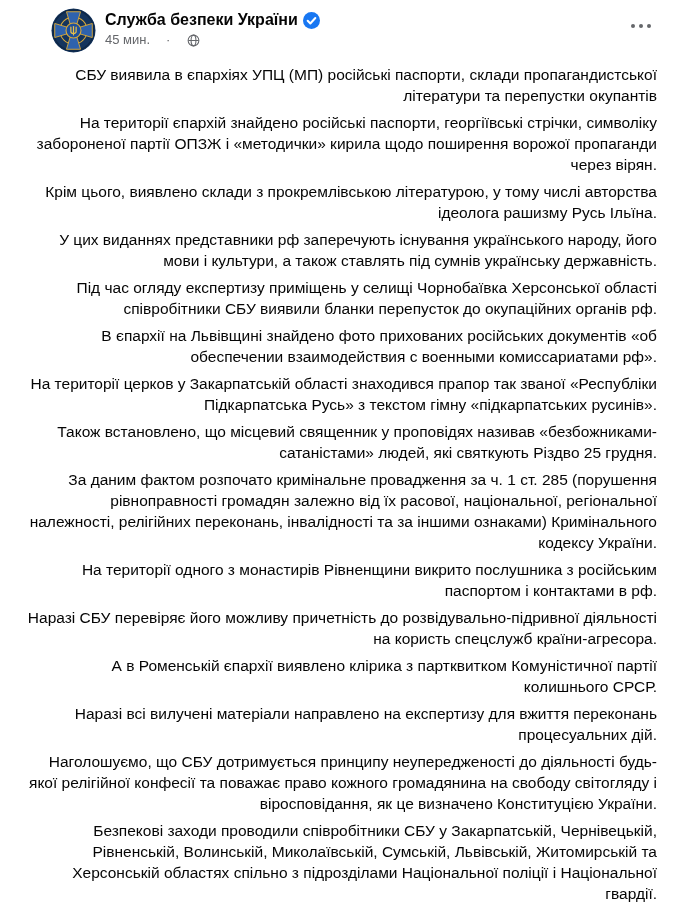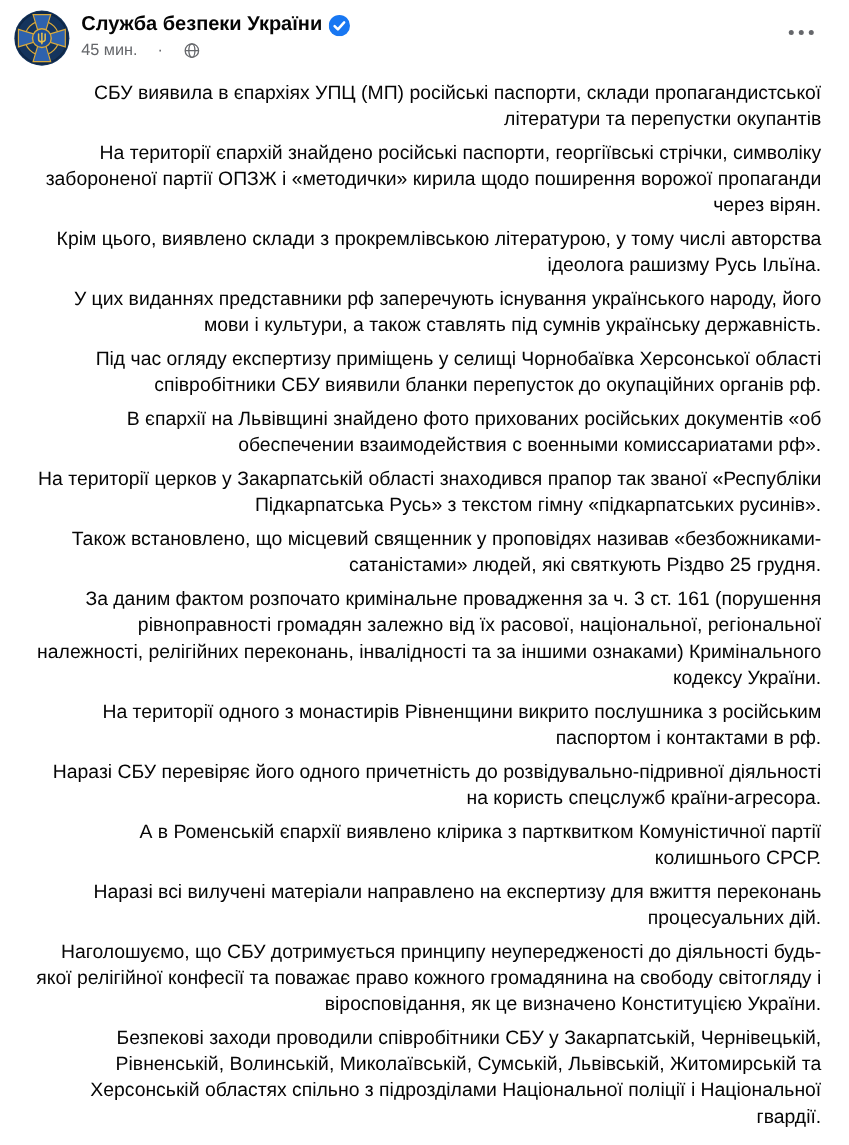--- a/index.html
+++ b/index.html
@@ -19,20 +19,21 @@
     width: 100%;
     height: 100%;
     background: #ffffff;
     position: relative;
   }
   
   .post-header {
     display: flex;
     align-items: flex-start;
     padding: 8px 16px 6px 11px;
+    margin-left: 40px;
   }
   .avatar {
     width: 45px;
     height: 45px;
     border-radius: 50%;
     flex: 0 0 45px;
     cursor: pointer;
     display: block;
     overflow: hidden;
   }
@@ -156,22 +157,22 @@
 
   <div class="post-body">
       <p>СБУ виявила в єпархіях УПЦ (МП) російські паспорти, склади пропагандистської літератури та перепустки окупантів</p>
       <p>На території єпархій знайдено російські паспорти, георгіївські стрічки, символіку забороненої партії ОПЗЖ і «методички» кирила щодо поширення ворожої пропаганди через вірян.</p>
       <p>Крім цього, виявлено склади з прокремлівською літературою, у тому числі авторства ідеолога рашизму Русь Ільїна.</p>
       <p>У цих виданнях представники рф заперечують існування українського народу, його мови і культури, а також ставлять під сумнів українську державність.</p>
       <p>Під час огляду експертизу приміщень у селищі Чорнобаївка Херсонської області співробітники СБУ виявили бланки перепусток до окупаційних органів рф.</p>
       <p>В єпархії на Львівщині знайдено фото прихованих російських документів «об обеспечении взаимодействия с военными комиссариатами рф».</p>
       <p>На території церков у Закарпатській області знаходився прапор так званої «Республіки Підкарпатська Русь» з текстом гімну «підкарпатських русинів».</p>
       <p>Також встановлено, що місцевий священник у проповідях називав «безбожниками-сатаністами» людей, які святкують Різдво 25 грудня.</p>
-      <p>За даним фактом розпочато кримінальне провадження за ч. 3 ст. 161 (порушення рівноправності громадян залежно від їх расової, національної, регіональної належності, релігійних переконань, інвалідності та за іншими ознаками) Кримінального кодексу України.</p>
+      <p>За даним фактом розпочато кримінальне провадження за ч. 1 ст. 285 (порушення рівноправності громадян залежно від їх расової, національної, регіональної належності, релігійних переконань, інвалідності та за іншими ознаками) Кримінального кодексу України.</p>
       <p>На території одного з монастирів Рівненщини викрито послушника з російським паспортом і контактами в рф.</p>
-      <p>Наразі СБУ перевіряє його одного причетність до розвідувально-підривної діяльності на користь спецслужб країни-агресора.</p>
+      <p>Наразі СБУ перевіряє його можливу причетність до розвідувально-підривної діяльності на користь спецслужб країни-агресора.</p>
       <p>А в Роменській єпархії виявлено клірика з партквитком Комуністичної партії колишнього СРСР.</p>
       <p>Наразі всі вилучені матеріали направлено на експертизу для вжиття переконань процесуальних дій.</p>
       <p>Наголошуємо, що СБУ дотримується принципу неупередженості до діяльності будь-якої релігійної конфесії та поважає право кожного громадянина на свободу світогляду і віросповідання, як це визначено Конституцією України.</p>
       <p>Безпекові заходи проводили співробітники СБУ у Закарпатській, Чернівецькій, Рівненській, Волинській, Миколаївській, Сумській, Львівській, Житомирській та Херсонській областях спільно з підрозділами Національної поліції і Національної гвардії.</p>
     </div>
 
 </div>
 
 </body></html>

